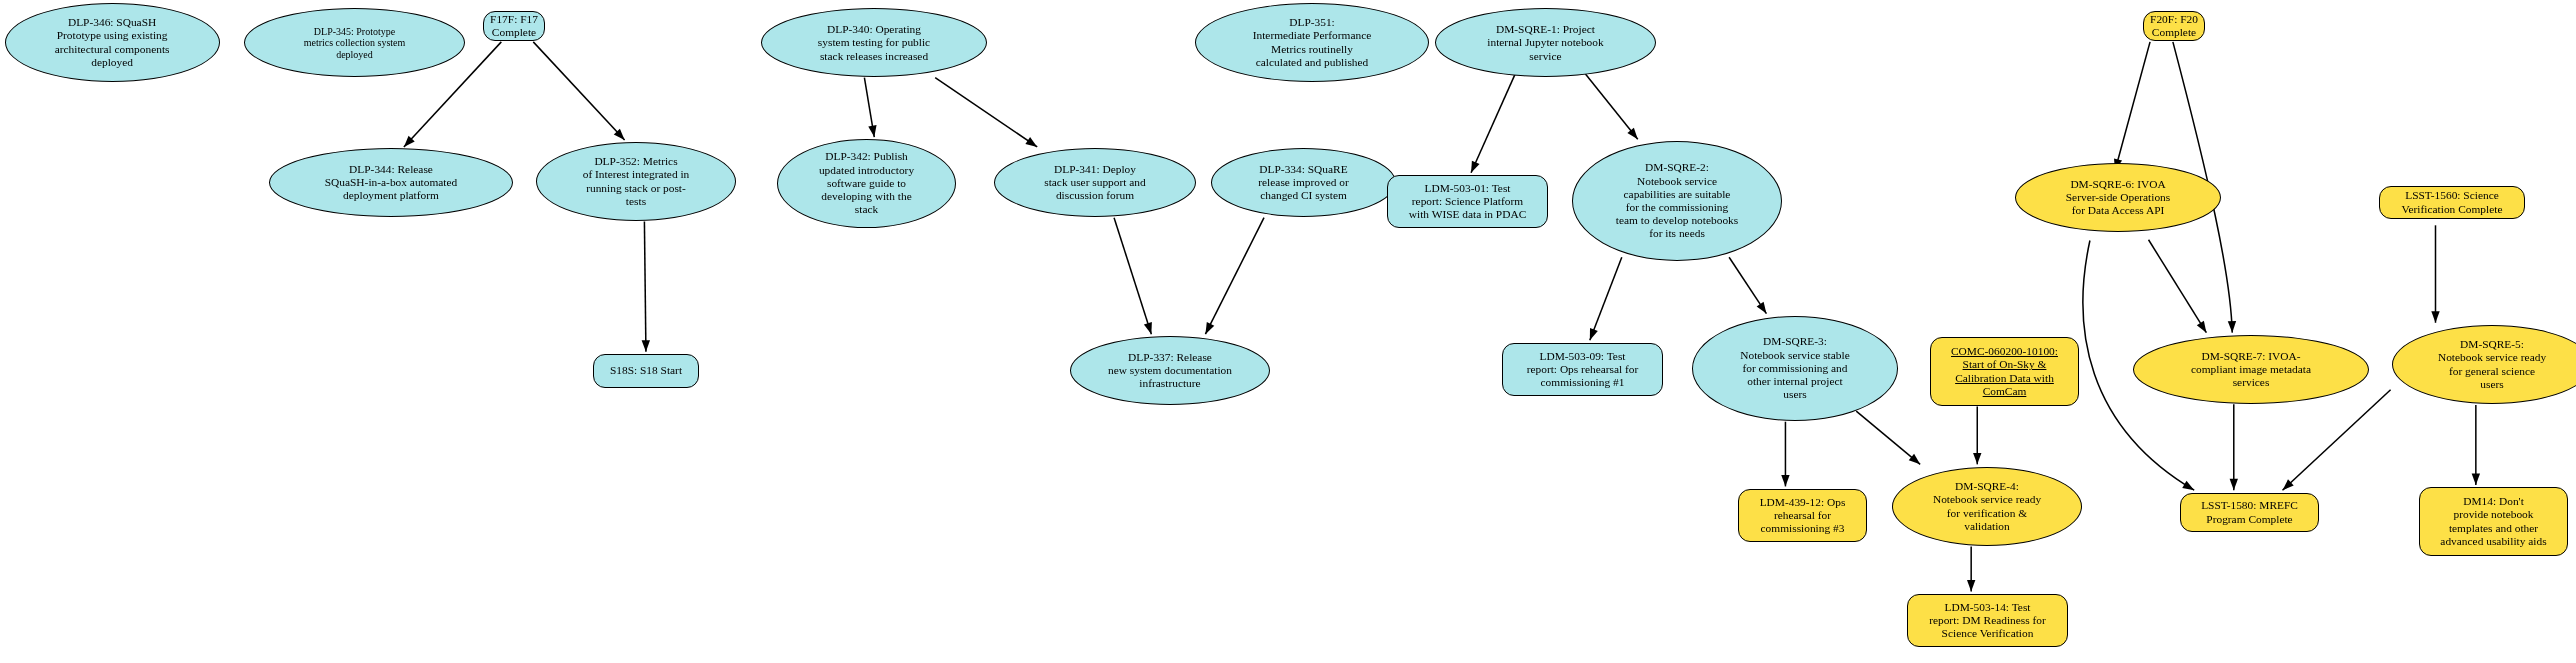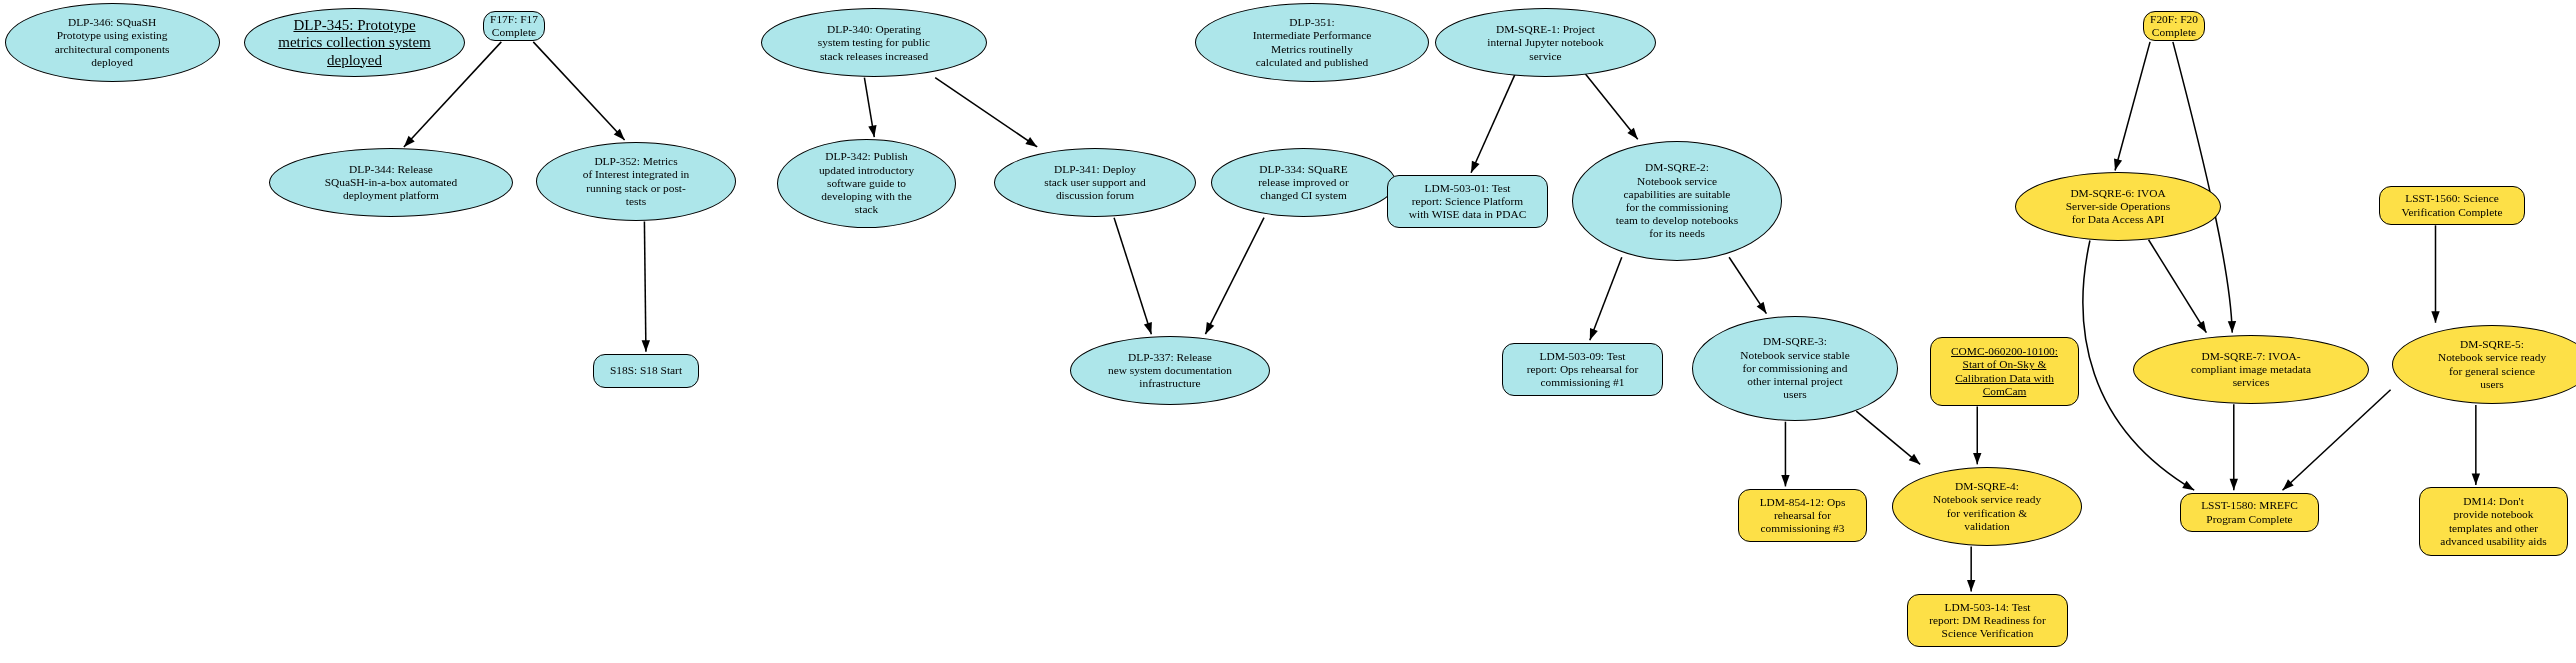--- a/index.html
+++ b/index.html
@@ -133,21 +133,21 @@
       <g>
         <path d="M 3252,532 L 3252,637" stroke="#000000" stroke-width="2" fill="none"></path>
         <polygon points="0,0 -15,-5.5 -15,5.5" fill="#000000" transform="translate(3252,637) rotate(90)"></polygon>
       </g>
     </svg>
   <div id="node-layer">
       <div class="node ellipse fill-cyan" style="left: 4.6px; top: 3px; width: 215px; height: 79px; font-size: 11.4px;"><span>DLP-346: SQuaSH
 Prototype using existing
 architectural components
 deployed</span></div>
-      <div class="node ellipse fill-cyan" style="left: 244px; top: 8.4px; width: 221px; height: 69px; font-size: 15px; text-decoration: underline;"><span>DLP-345: Prototype
+      <div class="node ellipse fill-cyan" style="left: 244px; top: 8.4px; width: 221px; height: 69px; font-size: 10px;"><span>DLP-345: Prototype
 metrics collection system
 deployed</span></div>
       <div class="node box fill-cyan" style="left: 483px; top: 11.4px; width: 62px; height: 30px; font-size: 11.4px;"><span>F17F: F17
 Complete</span></div>
       <div class="node ellipse fill-cyan" style="left: 761px; top: 8.4px; width: 226px; height: 69px; font-size: 11.4px;"><span>DLP-340: Operating
 system testing for public
 stack releases increased</span></div>
       <div class="node ellipse fill-cyan" style="left: 1195px; top: 3px; width: 234px; height: 79px; font-size: 11.4px;"><span>DLP-351:
 Intermediate Performance
 Metrics routinelly
@@ -177,24 +177,24 @@
 changed CI system</span></div>
       <div class="node box fill-cyan" style="left: 1387px; top: 175px; width: 161px; height: 53px; font-size: 11.4px;"><span>LDM-503-01: Test
 report: Science Platform
 with WISE data in PDAC</span></div>
       <div class="node ellipse fill-cyan" style="left: 1572px; top: 141px; width: 210px; height: 120px; font-size: 11.4px;"><span>DM-SQRE-2:
 Notebook service
 capabilities are suitable
 for the commissioning
 team to develop notebooks
 for its needs</span></div>
-      <div class="node ellipse fill-white" style="left: 1999px; top: 172px; width: 206px; height: 69px; font-size: 11.4px;"><span>DM-SQRE-6: IVOA
+      <div class="node ellipse fill-white" style="left: 1999px; top: 163px; width: 206px; height: 69px; font-size: 11.4px;"><span>DM-SQRE-6: IVOA
 Server-side Operations
 for Data Access API</span></div>
-      <div class="node box fill-white" style="left: 2363px; top: 186px; width: 146px; height: 39px; font-size: 11.4px;"><span>LSST-1560: Science
+      <div class="node box fill-white" style="left: 2363px; top: 186px; width: 146px; height: 33px; font-size: 11.4px;"><span>LSST-1560: Science
 Verification Complete</span></div>
       <div class="node box fill-cyan" style="left: 593px; top: 354px; width: 106px; height: 34px; font-size: 11.4px;"><span>S18S: S18 Start</span></div>
       <div class="node ellipse fill-cyan" style="left: 1070px; top: 336px; width: 200px; height: 69px; font-size: 11.4px;"><span>DLP-337: Release
 new system documentation
 infrastructure</span></div>
       <div class="node box fill-cyan" style="left: 1502px; top: 343px; width: 161px; height: 53px; font-size: 11.4px;"><span>LDM-503-09: Test
 report: Ops rehearsal for
 commissioning #1</span></div>
       <div class="node ellipse fill-cyan" style="left: 1692px; top: 316px; width: 206px; height: 105px; font-size: 11.4px;"><span>DM-SQRE-3:
 Notebook service stable
@@ -205,21 +205,21 @@
 Start of On-Sky &amp;
 Calibration Data with
 ComCam</span></div>
       <div class="node ellipse fill-white" style="left: 2117px; top: 335px; width: 236px; height: 69px; font-size: 11.4px;"><span>DM-SQRE-7: IVOA-
 compliant image metadata
 services</span></div>
       <div class="node ellipse fill-white" style="left: 2376px; top: 325px; width: 200px; height: 79px; font-size: 11.4px;"><span>DM-SQRE-5:
 Notebook service ready
 for general science
 users</span></div>
-      <div class="node box fill-white" style="left: 1722px; top: 489px; width: 129px; height: 53px; font-size: 11.4px;"><span>LDM-854-12: Ops
+      <div class="node box fill-white" style="left: 1722px; top: 489px; width: 129px; height: 53px; font-size: 11.4px;"><span>LDM-439-12: Ops
 rehearsal for
 commissioning #3</span></div>
       <div class="node ellipse fill-white" style="left: 1876px; top: 467px; width: 190px; height: 79px; font-size: 11.4px;"><span>DM-SQRE-4:
 Notebook service ready
 for verification &amp;
 validation</span></div>
       <div class="node box fill-white" style="left: 2164px; top: 493px; width: 139px; height: 39px; font-size: 11.4px;"><span>LSST-1580: MREFC
 Program Complete</span></div>
       <div class="node box fill-white" style="left: 2403px; top: 487px; width: 149px; height: 69px; font-size: 11.4px;"><span>DM14: Don't
 provide notebook

